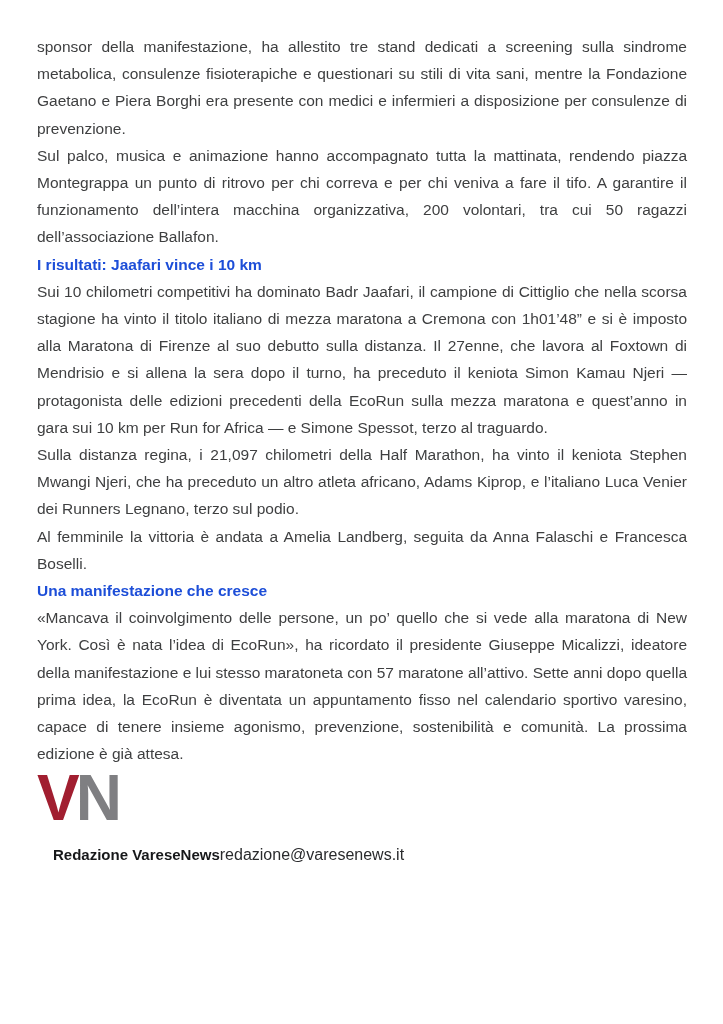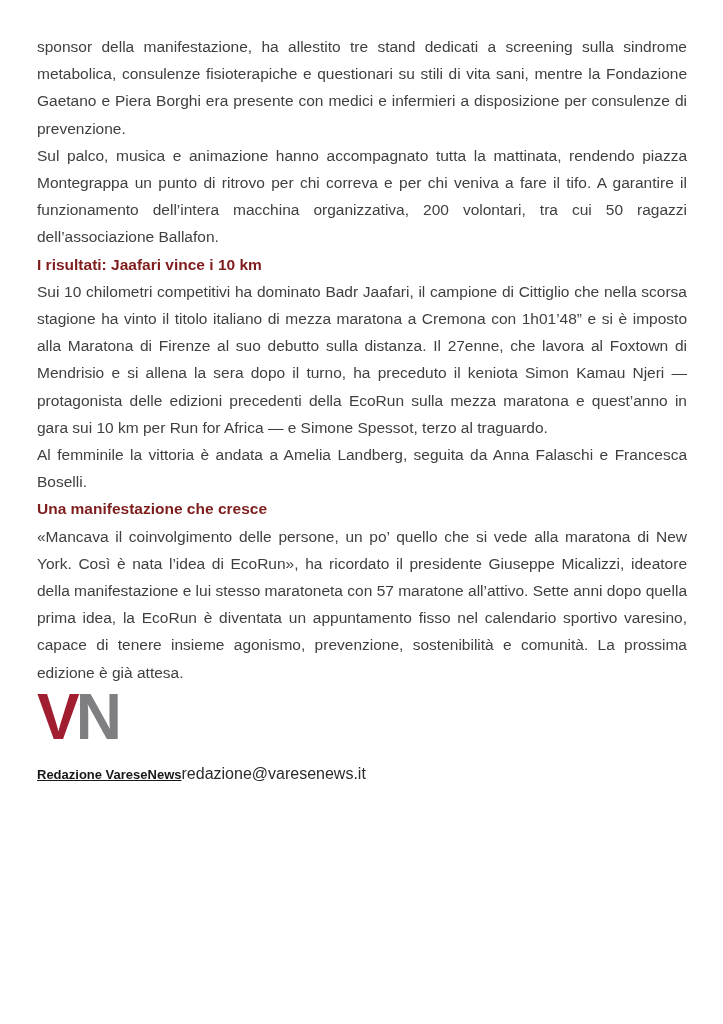--- a/index.html
+++ b/index.html
@@ -21,59 +21,60 @@
     margin: 0;
     font-size: 15.5px;
     line-height: 27.2px;
     color: #3e3f40;
     text-align: justify;
     text-justify: inter-word;
     hyphens: none;
   }
   .article p.heading {
     font-weight: bold;
-    color: #7f1d1d;
+    color: #1d4ed8;
     text-align: left;
   }
   .logo {
     font-size: 64px;
     font-weight: bold;
     line-height: 62px;
     letter-spacing: -2px;
     user-select: none;
   }
   .logo .logo-v { color: #a11e30; }
   .logo .logo-n { color: #7f7f82; margin-left: -2px; }
   .footer {
     margin-top: 17px;
     white-space: nowrap;
   }
   .footer .footer-name {
-    font-size: 13px;
+    font-size: 15px;
     font-weight: bold;
     color: #17181a;
-    text-decoration: underline;
     cursor: pointer;
+    margin-left: 16px;
   }
   .footer .footer-email {
     font-size: 16px;
     color: #2a2b2d;
     cursor: pointer;
   }
 </style>
 </head>
 <body>
 
 <div class="page">
 
   <div class="article">
     <p class="body">sponsor della manifestazione, ha allestito tre stand dedicati a screening sulla sindrome metabolica, consulenze fisioterapiche e questionari su stili di vita sani, mentre la Fondazione Gaetano e Piera Borghi era presente con medici e infermieri a disposizione per consulenze di prevenzione.</p>
     <p class="body">Sul palco, musica e animazione hanno accompagnato tutta la mattinata, rendendo piazza Montegrappa un punto di ritrovo per chi correva e per chi veniva a fare il tifo. A garantire il funzionamento dell’intera macchina organizzativa, 200 volontari, tra cui 50 ragazzi dell’associazione Ballafon.</p>
     <p class="heading">I risultati: Jaafari vince i 10 km</p>
     <p class="body">Sui 10 chilometri competitivi ha dominato Badr Jaafari, il campione di Cittiglio che nella scorsa stagione ha vinto il titolo italiano di mezza maratona a Cremona con 1h01’48” e si è imposto alla Maratona di Firenze al suo debutto sulla distanza. Il 27enne, che lavora al Foxtown di Mendrisio e si allena la sera dopo il turno, ha preceduto il keniota Simon Kamau Njeri — protagonista delle edizioni precedenti della EcoRun sulla mezza maratona e quest’anno in gara sui 10 km per Run for Africa — e Simone Spessot, terzo al traguardo.</p>
+    <p class="body">Sulla distanza regina, i 21,097 chilometri della Half Marathon, ha vinto il keniota Stephen Mwangi Njeri, che ha preceduto un altro atleta africano, Adams Kiprop, e l’italiano Luca Venier dei Runners Legnano, terzo sul podio.</p>
     <p class="body">Al femminile la vittoria è andata a Amelia Landberg, seguita da Anna Falaschi e Francesca Boselli.</p>
     <p class="heading">Una manifestazione che cresce</p>
     <p class="body">«Mancava il coinvolgimento delle persone, un po’ quello che si vede alla maratona di New York. Così è nata l’idea di EcoRun», ha ricordato il presidente Giuseppe Micalizzi, ideatore della manifestazione e lui stesso maratoneta con 57 maratone all’attivo. Sette anni dopo quella prima idea, la EcoRun è diventata un appuntamento fisso nel calendario sportivo varesino, capace di tenere insieme agonismo, prevenzione, sostenibilità e comunità. La prossima edizione è già attesa.</p>
   </div>
 
   <div class="logo">
     <span class="logo-v">V</span><span class="logo-n">N</span>
   </div>
 
   <div class="footer">

